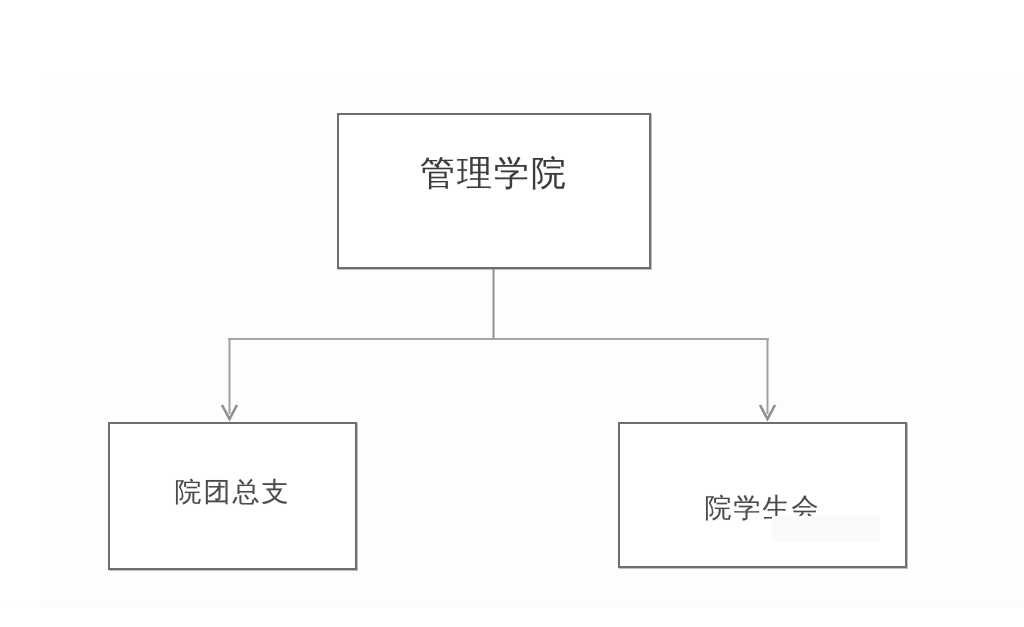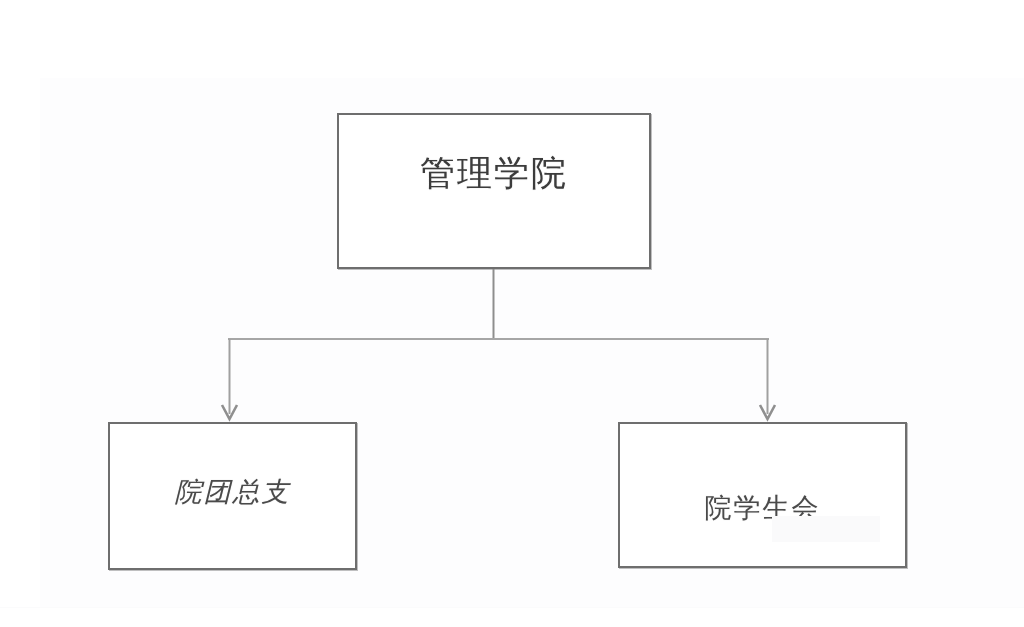--- a/index.html
+++ b/index.html
@@ -70,21 +70,20 @@
     top: 38px;
     font-size: 35px;
     line-height: 40px;
   }
 
   #node-league {
     left: 108px;
     top: 422px;
     width: 249px;
     height: 148px;
-    font-style: italic;
   }
   #node-league .node-label {
     top: 52px;
     font-size: 27px;
     line-height: 32px;
     color: #4a4a4a;
   }
 
   #node-union {
     left: 618px;

